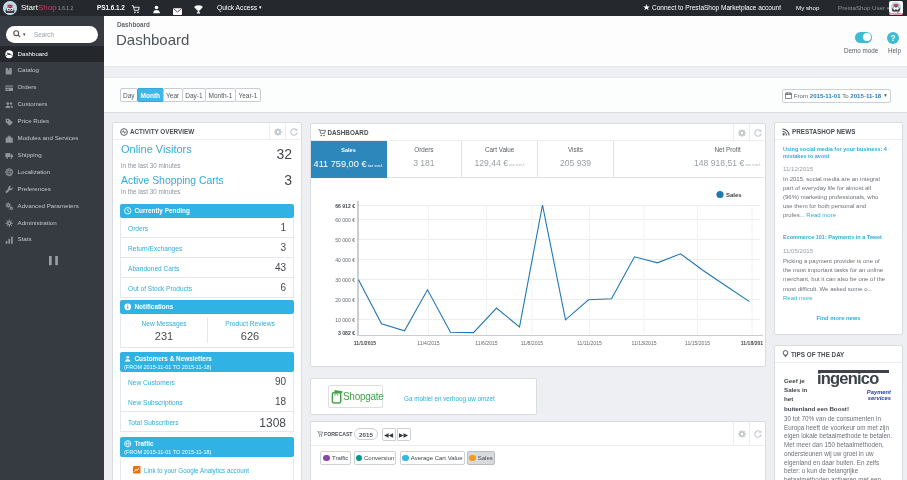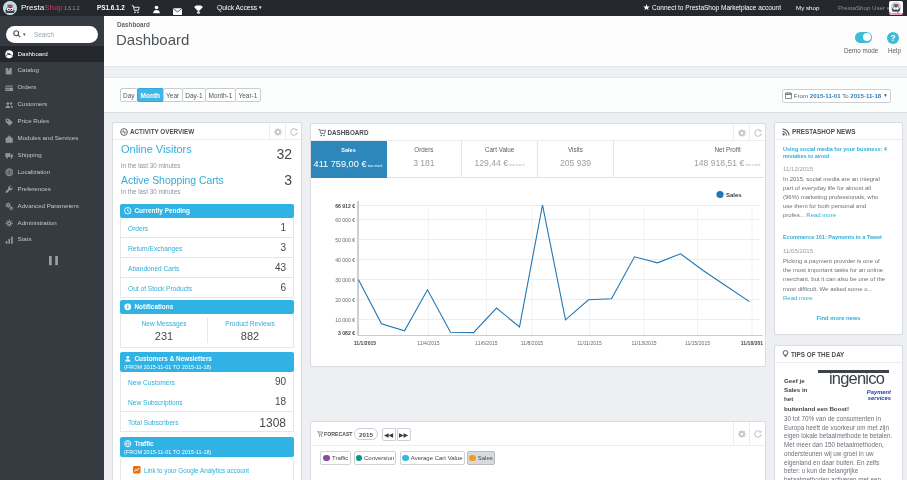--- a/index.html
+++ b/index.html
@@ -44,21 +44,21 @@
       <svg width="14" height="14" viewBox="0 0 14 14">
           <circle cx="7" cy="7" r="7" fill="#bcd9e4"></circle>
           <path d="M2.5 9.5 Q4 5.5 7 5.5 Q10 5.5 11.5 9.5 L11 12 L3 12 Z" fill="#3a3e45"></path>
           <circle cx="5.5" cy="8.3" r="1.7" fill="#fff"></circle>
           <circle cx="8.8" cy="8.3" r="1.7" fill="#fff"></circle>
           <circle cx="5.8" cy="8.5" r="0.8" fill="#222"></circle>
           <circle cx="8.5" cy="8.5" r="0.8" fill="#222"></circle>
           <path d="M4 4.5 Q7 2.5 10 4.5 L9 6 Q7 4.8 5 6 Z" fill="#c2335b"></path>
         </svg>
     </div>
-    <div class="itm" style="left:21px;font-size:8px"><span style="color:#fff">Presta</span><span style="color:#d23a64">Shop</span><span style="color:#9aa0a5;font-size:5px">&nbsp;1.6.1.2</span></div>
+    <div class="itm" style="left:21px;font-size:8px"><span style="color:#fff">Start</span><span style="color:#d23a64">Shop</span><span style="color:#9aa0a5;font-size:5px">&nbsp;1.6.1.2</span></div>
     <div class="itm" style="left:97px;font-weight:bold;font-size:6.3px">PS1.6.1.2</div>
     <div class="itm" style="left:131px;top:4px"><svg width="9" height="9" viewBox="0 0 12 12" fill="#fff">
           <path d="M1 1h2l1.5 6h5.5l1-4H4" stroke="#fff" stroke-width="1.2" fill="none"></path>
           <circle cx="5.3" cy="9.8" r="1.1"></circle>
           <circle cx="9.3" cy="9.8" r="1.1"></circle>
         </svg></div>
     <div class="itm" style="left:152px;top:4px"><svg width="9" height="9" viewBox="0 0 12 12" fill="#fff">
           <circle cx="6" cy="3.4" r="2.4"></circle>
           <path d="M1.5 11 Q1.8 6.6 6 6.6 Q10.2 6.6 10.5 11 Z"></path>
         </svg></div>
@@ -273,21 +273,21 @@
       <div class="blue-bar" style="left:7px;top:177px;width:174px;height:14px;font-size:6.4px;font-weight:bold;line-height:14px"><svg width="7.5" height="7.5" viewBox="0 0 10 10" style="vertical-align:-1.5px;margin:0 3px 0 4px">
             <circle cx="5" cy="5" r="4.5" fill="#fff"></circle>
             <rect x="4.3" y="4.2" width="1.4" height="3.6" fill="#30b2e5"></rect>
             <rect x="4.3" y="2.2" width="1.4" height="1.4" fill="#30b2e5"></rect>
           </svg>Notifications</div>
       <div class="secrow" style="top:191px;height:34px">
         <span class="abs row-l" style="left:0;top:6px;width:86px;text-align:center">New Messages</span>
         <span class="abs" style="left:86px;top:4px;bottom:4px;width:1px;background:#e4e8ea"></span>
         <span class="abs row-l" style="left:86px;top:6px;width:86px;text-align:center">Product Reviews</span>
         <span class="abs num" style="left:0;top:16px;width:86px;text-align:center;font-size:11px">231</span>
-        <span class="abs num" style="left:86px;top:16px;width:86px;text-align:center;font-size:11px">882</span>
+        <span class="abs num" style="left:86px;top:16px;width:86px;text-align:center;font-size:11px">626</span>
       </div>
 
       <div class="blue-bar" style="left:7px;top:229px;width:174px;height:20px;font-size:6.4px">
           <span style="position:absolute;left:4px;top:3px;font-weight:bold"><svg width="7.5" height="7.5" viewBox="0 0 12 12" fill="#fff" style="vertical-align:-1.5px;margin-right:3px">
               <circle cx="6" cy="3.6" r="2.2"></circle>
               <path d="M1.5 10.5 Q1.8 6.6 6 6.6 Q10.2 6.6 10.5 10.5 Z"></path>
             </svg>Customers &amp; Newsletters</span>
           <span style="position:absolute;left:4px;top:12px;font-size:5.5px">(FROM 2015-11-01 TO 2015-11-18)</span>
         </div>
       <div class="secrow" style="top:249px;height:32px">
@@ -387,20 +387,31 @@
           <text x="333" y="165.5">11/13/2015</text>
           <text x="386.5" y="165.5">11/15/2015</text>
           <text x="441" y="165.5" font-weight="bold" fill="#43484d">11/18/201</text>
         </g>
         <polyline fill="none" stroke="#1f77b4" stroke-width="1.1" points="47.5,100.8 70.5,144.8 93.5,151.8 116.5,110.8 139.5,153.2 162.5,153.6 185.5,129 208.5,148 231.5,26 254.5,140.8 277.5,120.8 300.5,119.8 323.5,77.8 346.5,83.8 369.5,74.8 392.5,91.8 415.5,107.2 438.5,122.6"></polyline>
         <circle cx="409" cy="15.5" r="3.6" fill="#1f77b4"></circle>
         <text x="415" y="18" font-size="6" font-weight="bold" fill="#3c4146">Sales</text>
       </svg>
     </div>
 
+    <div class="panel" style="left:206px;top:361.5px;width:226.5px;height:37.5px">
+      <div class="abs" style="left:17px;top:6px;width:55px;height:23px;border:1px solid #dbdfe2;border-radius:2px;background:#fff">
+        <svg width="12" height="15" viewBox="0 0 13 16" style="position:absolute;left:2px;top:3.5px">
+            <rect x="1.5" y="4" width="9" height="11" rx="1.5" fill="none" stroke="#46a24a" stroke-width="1.6"></rect>
+            <rect x="4" y="1" width="8.5" height="2.2" fill="#46a24a" transform="rotate(9 4 1)"></rect>
+            <path d="M4 7 Q4 4.8 5.8 4.8 Q7.6 4.8 7.6 7" fill="none" stroke="#46a24a" stroke-width="1"></path>
+          </svg>
+        <span style="position:absolute;left:14px;top:5px;font-size:10px;color:#46a24a;letter-spacing:-0.3px">Shopgate</span>
+      </div>
+      <div class="abs cy" style="left:93px;top:16px;font-size:6.3px">Ga mobiel en verhoog uw omzet</div>
+    </div>
 
     <div class="panel" style="left:205.5px;top:405px;width:456.5px;height:80px">
       <div class="abs" style="left:0;top:0;right:0;height:24px;border-bottom:1px solid #ebedef">
         <span style="position:absolute;left:6.5px;top:9px;font-size:5.2px;font-weight:bold;color:#494e53"><svg width="6" height="6" viewBox="0 0 12 12" style="vertical-align:-1px;margin-right:1px" fill="#494e53">
               <path d="M0.5 0.5h2l1.5 6h6l1.2-4.5H3.5" stroke="#494e53" stroke-width="1.1" fill="none"></path>
               <circle cx="4.8" cy="9.8" r="1.1"></circle>
               <circle cx="9" cy="9.8" r="1.1"></circle>
             </svg>FORECAST</span>
         <span style="position:absolute;left:43.5px;top:6px;width:24px;height:12px;border:1px solid #ccd0d4;border-radius:7px;font-size:6.2px;font-weight:bold;color:#494e53;text-align:center;line-height:12px">2015</span>
         <span style="position:absolute;left:71px;top:5.5px;width:14px;height:13px;border:1px solid #ccd0d4;border-radius:2px 0 0 2px;background:#fff;text-align:center;font-size:6px;color:#33383d;line-height:13px">◀◀</span>
@@ -442,21 +453,21 @@
     <div class="panel" style="left:670px;top:328.5px;width:129px;height:151.5px">
       <div class="phead">
         <span class="ttl"><svg width="7" height="8" viewBox="0 0 9 10" style="vertical-align:-1.5px;margin-right:2px">
               <circle cx="4.5" cy="3.6" r="3" fill="none" stroke="#494e53" stroke-width="1.2"></circle>
               <path d="M3.2 6.2h2.6v1.6h-2.6z" fill="#494e53"></path>
               <path d="M3.5 8.4h2" stroke="#494e53" stroke-width="0.8"></path>
             </svg>TIPS OF THE DAY</span>
       </div>
       <div class="abs" style="left:42px;top:24px;width:76px;height:33px">
         <div style="position:absolute;left:1px;top:0.5px;width:71px;height:2.5px;background:#3d4349"></div>
-        <div style="position:absolute;left:12px;top:-0.5px;font-size:16.5px;font-weight:normal;color:#3d4349;letter-spacing:-0.8px">ingenico</div>
+        <div style="position:absolute;left:0;top:-0.5px;font-size:16.5px;font-weight:bold;color:#3d4349;letter-spacing:-0.8px">ingenico</div>
         <div style="position:absolute;right:2px;top:19px;font-size:5.8px;font-weight:bold;font-style:italic;color:#2340a8;text-align:right;line-height:6px">Payment<br>services</div>
       </div>
       <div class="abs" style="left:9px;top:30px;width:34px;font-size:6.2px;font-weight:bold;color:#40454a;line-height:9.2px">Geef je Sales in het</div>
       <div class="abs" style="left:9px;top:59px;font-size:6.2px;font-weight:bold;color:#40454a">buitenland een Boost!</div>
       <div class="abs" style="left:9px;top:69.5px;width:118px;font-size:6.3px;line-height:8.7px;color:#6c7177">30 tot 70% van de consumenten in<br>Europa heeft de voorkeur om met zijn<br>eigen lokale betaalmethode te betalen.<br>Met meer dan 150 betaalmethoden,<br>ondersteunen wij uw groei in uw<br>eigenland en daar buiten. En zelfs<br>beter: u kun de belangrijke<br>betaalmethoden activeren met een</div>
     </div>
   </div>
 </div>
 
 </body></html>

